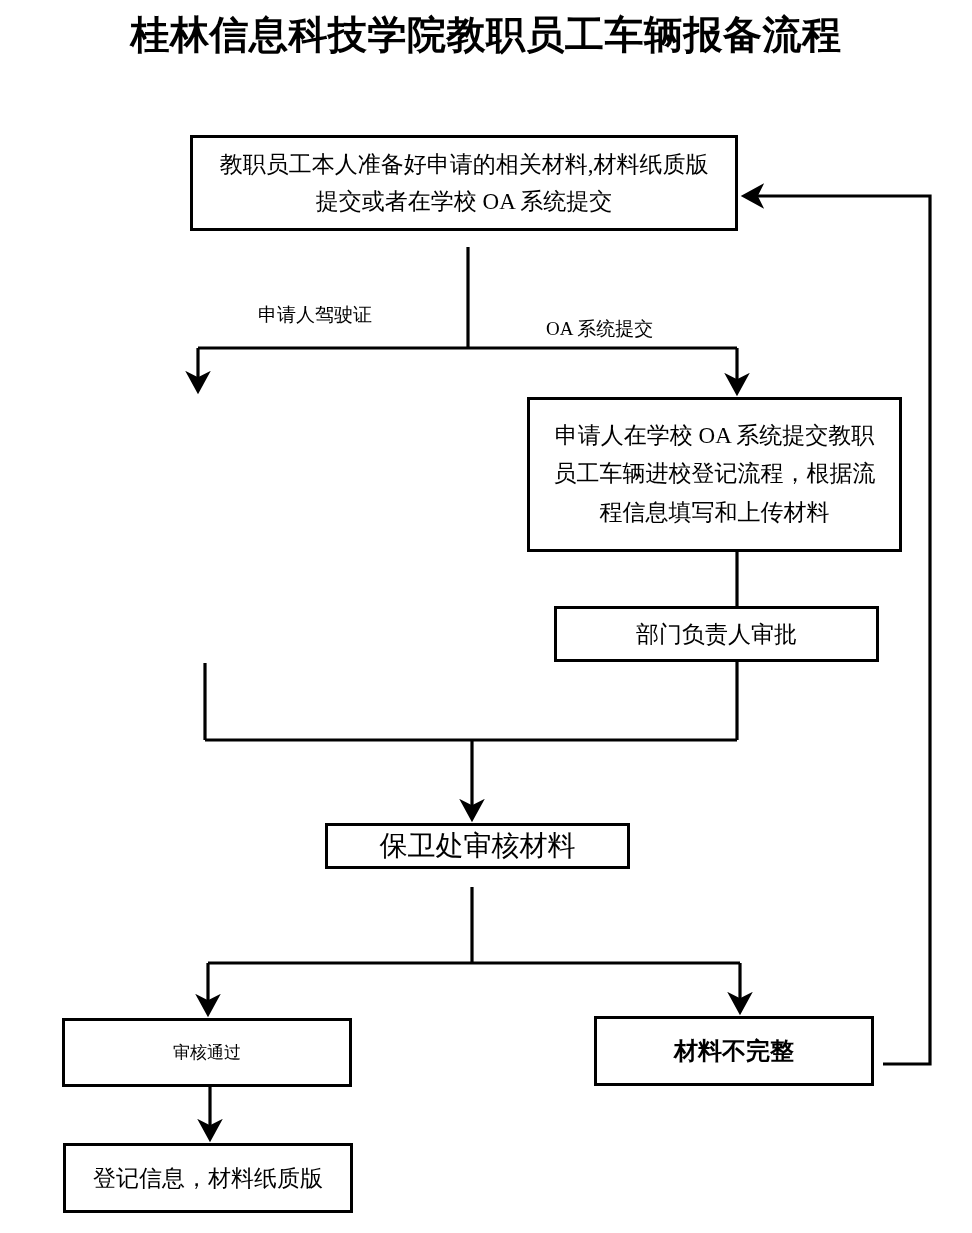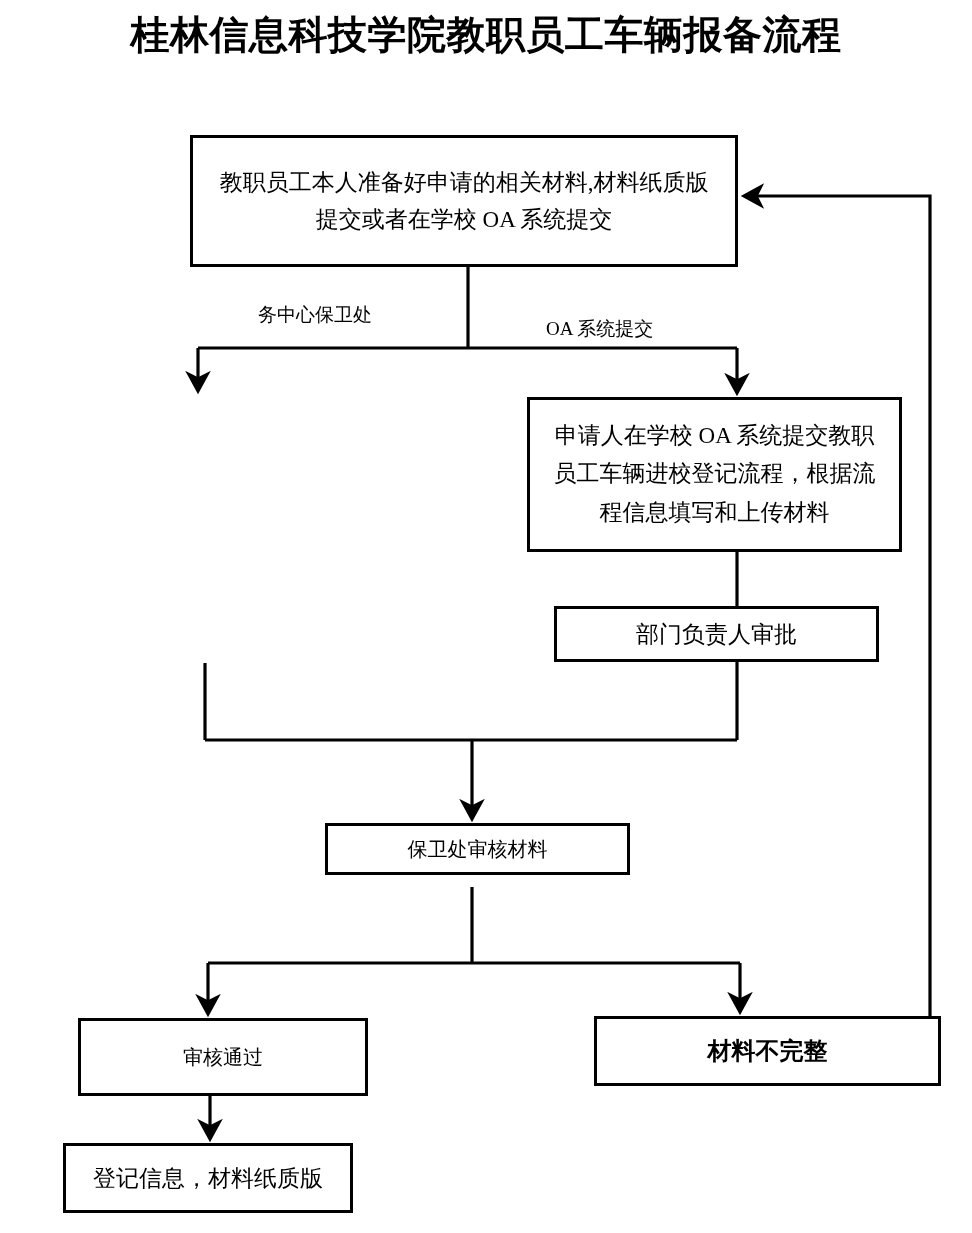--- a/index.html
+++ b/index.html
@@ -51,28 +51,28 @@
     text-align: center;
   }
   .node .node-text {
     display: block;
     width: 100%;
     white-space: pre-line;
     padding: 0 10px;
     box-sizing: border-box;
   }
   
-  #node-prepare       { left: 190px; top: 135px;  width: 548px; height: 132px; font-size: 23px; line-height: 1.62; }
+  #node-prepare       { left: 190px; top: 135px;  width: 548px; height: 96px; font-size: 23px; line-height: 1.62; }
   #node-paper-docs    { left: 35px;  top: 395px;  width: 382px; height: 268px; font-size: 23px; line-height: 1.63; }
   #node-paper-docs .node-text { text-align: center; }
   #node-oa-submit     { left: 527px; top: 397px;  width: 375px; height: 155px; font-size: 23px; line-height: 1.66; }
   #node-dept-approve  { left: 554px; top: 606px;  width: 325px; height: 56px;  font-size: 23px; }
-  #node-security-check{ left: 325px; top: 823px;  width: 305px; height: 52px;  font-size: 20px; }
-  #node-approved      { left: 78px;  top: 1018px; width: 290px; height: 78px;  font-size: 20px; }
-  #node-incomplete    { left: 594px; top: 1016px; width: 347px; height: 70px;  font-size: 24px;
+  #node-security-check{ left: 325px; top: 823px;  width: 305px; height: 46px;  font-size: 28px; }
+  #node-approved      { left: 62px;  top: 1018px; width: 290px; height: 69px;  font-size: 17px; }
+  #node-incomplete    { left: 594px; top: 1016px; width: 280px; height: 70px;  font-size: 24px;
                         font-family: "DejaVu Sans", "Liberation Sans", sans-serif; font-weight: 700; }
   #node-register      { left: 63px;  top: 1143px; width: 290px; height: 70px;  font-size: 23px; }
 
   .edge-label {
     position: absolute;
     font-size: 19px;
     white-space: nowrap;
   }
   #label-paper { left: 258px; top: 302px; }
   #label-oa    { left: 546px; top: 316px; }
@@ -145,17 +145,17 @@
   </div>
 
   <div class="node" id="node-incomplete">
     <span class="node-text">材料不完整</span>
   </div>
 
   <div class="node" id="node-register">
     <span class="node-text">登记信息，材料纸质版</span>
   </div>
 
-  <div class="edge-label" id="label-paper">务中心保卫处</div>
+  <div class="edge-label" id="label-paper">申请人驾驶证</div>
 
   <div class="edge-label" id="label-oa">OA 系统提交</div>
 
 </div>
 
 </body></html>

